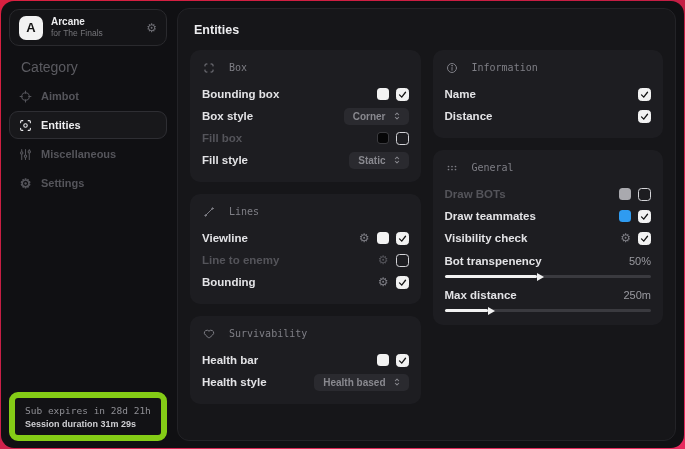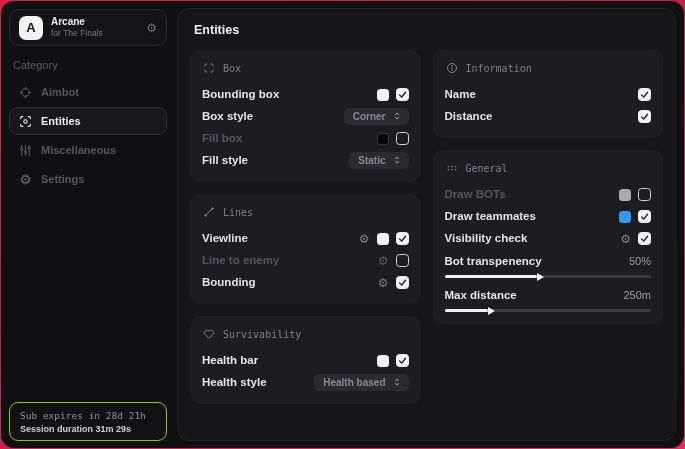--- a/index.html
+++ b/index.html
@@ -24,63 +24,63 @@
   .avatar {
     width:24px; height:24px; border-radius:7px; background:#f2f2f2;
     display:flex; align-items:center; justify-content:center;
     font-size:13px; font-weight:800; color:#141414; flex:none;
   }
   .brand-text { line-height:1.2; }
   .brand-name { font-size:10px; font-weight:700; color:#ececee; }
   .brand-sub  { font-size:8.5px; color:#75757a; }
   .brand-gear { margin-left:auto; color:#6e6e74; font-size:12px; line-height:1; cursor:pointer; }
 
-  .category { font-size:11px; color:#5b5b61; margin:13px 4px 7px; }
+  .category { font-size:14px; color:#5b5b61; margin:13px 12px 7px; }
 
   .nav { display:flex; flex-direction:column; gap:1px; }
   .nav-item {
     display:flex; align-items:flex-start; gap:9px; padding:7px 9px; height:28px;
     border-radius:9px; border:1px solid transparent;
     color:#55555b; font-size:11px; font-weight:600; cursor:pointer;
   }
   .nav-item.active { color:#ededef; border-color:#2e2e33; background:#18181b; }
   .nav-item .icn { width:13px; height:13px; flex:none; }
   .nav-item .icn svg { width:13px; height:13px; display:block; }
   .gear-glyph { font-size:13px; line-height:1; width:13px; text-align:center; }
 
   .side-footer {
     position:absolute; left:8px; right:8px; bottom:7px;
-    border:1px solid #84cc16; border-radius:9px; padding:7px 10px 6px; background:#121215;
+    border:6px solid #84cc16; border-radius:9px; padding:7px 10px 6px; background:#121215;
   }
   .side-footer .l1 {
     font-family:"DejaVu Sans Mono",monospace; font-size:9.5px; color:#8f8f95; margin-bottom:3px;
     white-space:nowrap;
   }
   .side-footer .l2 { font-size:9px; font-weight:700; color:#cfcfd3; }
 
   
   .main {
     flex:1; margin:7px 8px 7px 2px; background:#161619; border:1px solid #232327;
     border-radius:12px; padding:11px 10px 10px; overflow:hidden;
   }
   .main-title { font-size:12.5px; font-weight:700; color:#ededef; margin:3px 6px 13px; }
   .columns { display:flex; gap:12px; padding:0 2px; align-items:flex-start; }
   .col { flex:1; display:flex; flex-direction:column; gap:12px; min-width:0; }
 
   .card { background:#1d1d21; border-radius:10px; padding:10px 12px 11px; }
   .card-header {
-    display:flex; align-items:center; gap:8px; margin:2px 1px 9px;
+    display:flex; align-items:flex-start; gap:14px; margin:2px 1px 9px;
     color:#7f7f86; font-family:"DejaVu Sans Mono",monospace; font-size:10px;
   }
   .card-header svg { width:12px; height:12px; display:block; }
 
   .row { display:flex; align-items:center; height:22px; }
   .row-label { font-size:11.5px; font-weight:600; color:#e3e3e6; white-space:nowrap; }
   .row.dim .row-label { color:#54545a; }
-  .controls { margin-left:auto; display:flex; align-items:flex-end; gap:7px; }
+  .controls { margin-left:auto; display:flex; align-items:flex-start; gap:7px; }
 
   .gear { color:#7d7d84; font-size:12px; line-height:1; cursor:pointer; }
   .row.dim .gear { color:#54545a; }
 
   .swatch { width:12px; height:12px; border-radius:3.5px; cursor:pointer; flex:none; }
   .swatch.bordered { box-shadow:inset 0 0 0 1px #3a3a3e; }
 
   .checkbox {
     width:13px; height:13px; border-radius:3.5px; border:1.5px solid #d4d4d8;
     display:flex; align-items:center; justify-content:center; cursor:pointer; flex:none;

